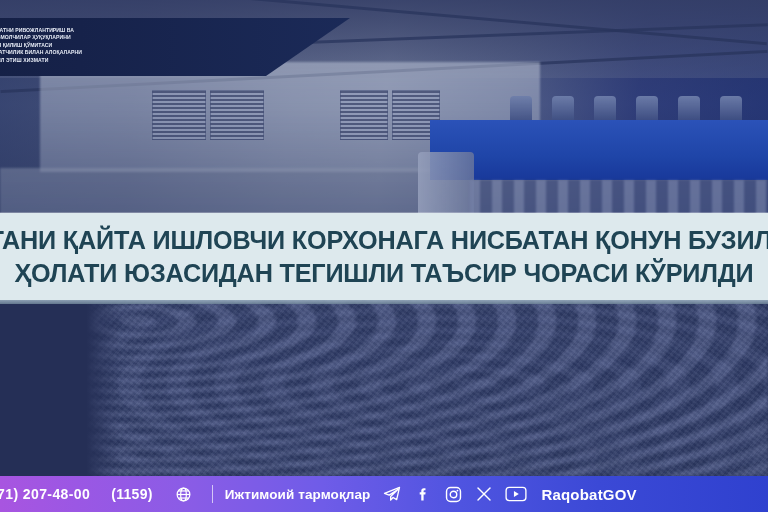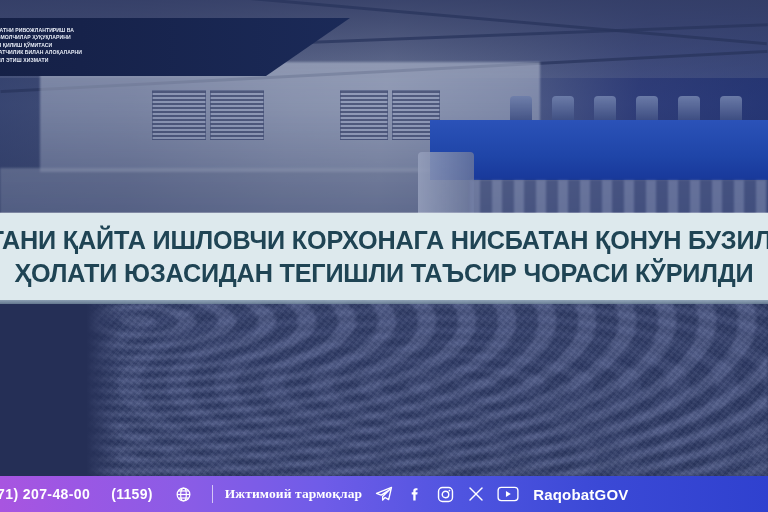--- a/index.html
+++ b/index.html
@@ -189,21 +189,21 @@
     margin-left: 22px;
     margin-right: 8px;
     align-items: center;
   }
   .footer-site { letter-spacing: .1px; }
   .divider {
     width: 1px; height: 18px;
     background: rgba(255,255,255,.65);
     margin: 0 12px;
   }
-  .footer-social-label { letter-spacing: .1px; font-size: 13.5px; font-family: Liberation Serif, serif; }
+  .footer-social-label { letter-spacing: .1px; font-size: 13.5px; }
   .social-icons {
     display: flex;
     align-items: center;
     gap: 12px;
     margin-left: 12px;
   }
   .social-icons span {
     display: inline-flex;
     align-items: center;
     justify-content: center;

